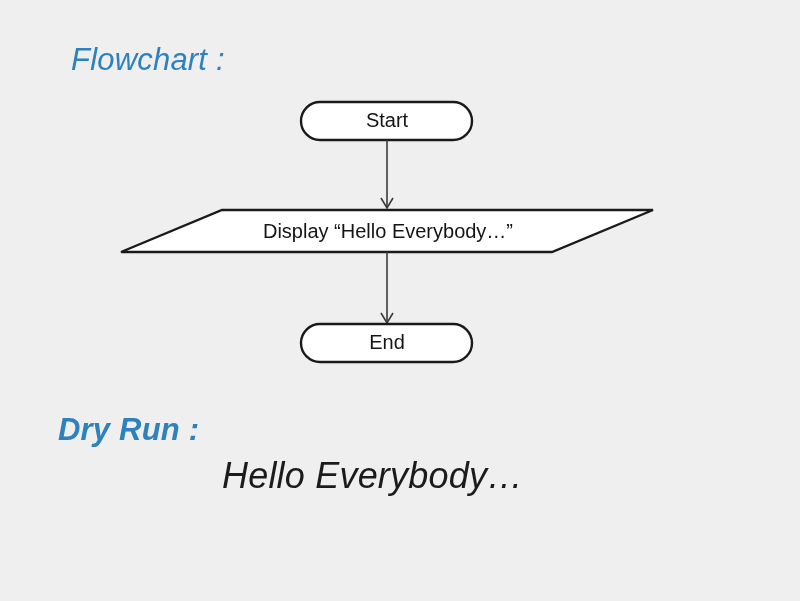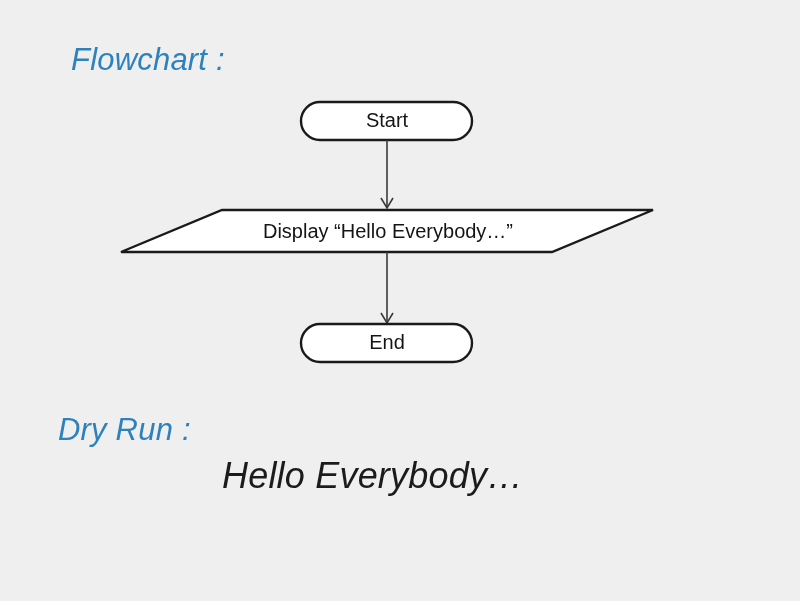--- a/index.html
+++ b/index.html
@@ -25,21 +25,21 @@
     position: absolute;
     font-family: "Liberation Sans", sans-serif;
     font-style: italic;
     font-weight: 400;
     font-size: 31px;
     color: #2d82bd;
     letter-spacing: 0.2px;
     white-space: nowrap;
   }
   #heading-flowchart { left: 47px;  top: 42px; margin-left: 24px; }
-  #heading-dryrun    { left: 58px;  top: 412px; }
+  #heading-dryrun    { left: 58px;  top: 412px; font-weight: bold; }
 
   
   #dryrun-output {
     position: absolute;
     left: 222px;
     top: 455px;
     font-family: "Liberation Sans", sans-serif;
     font-style: italic;
     font-weight: 400;
     font-size: 36px;

